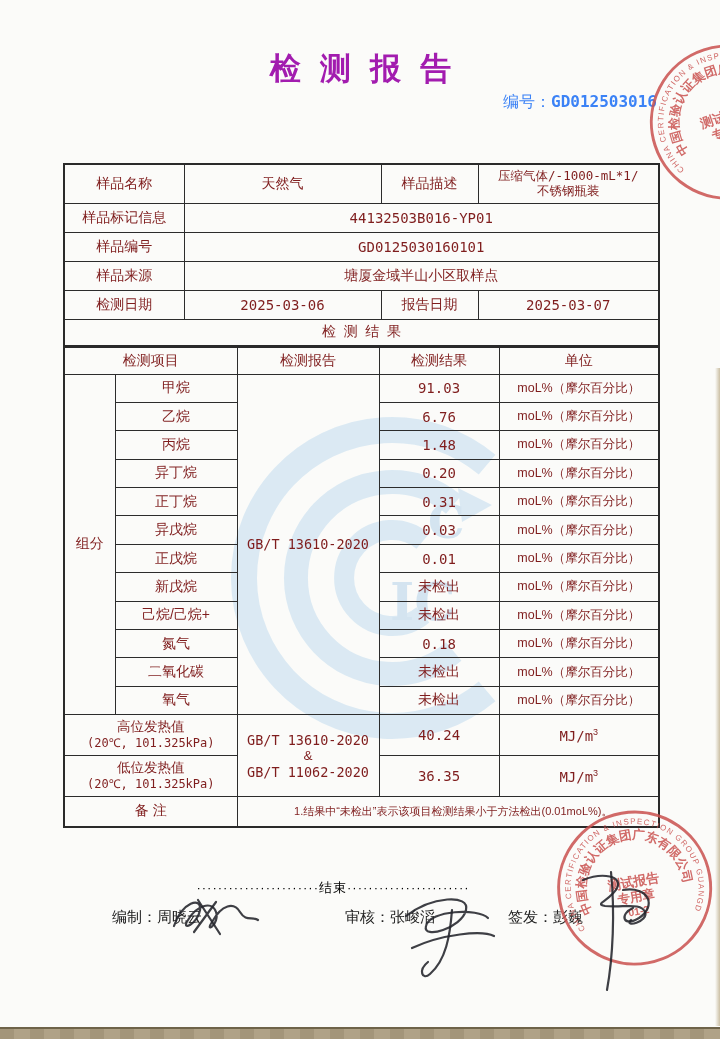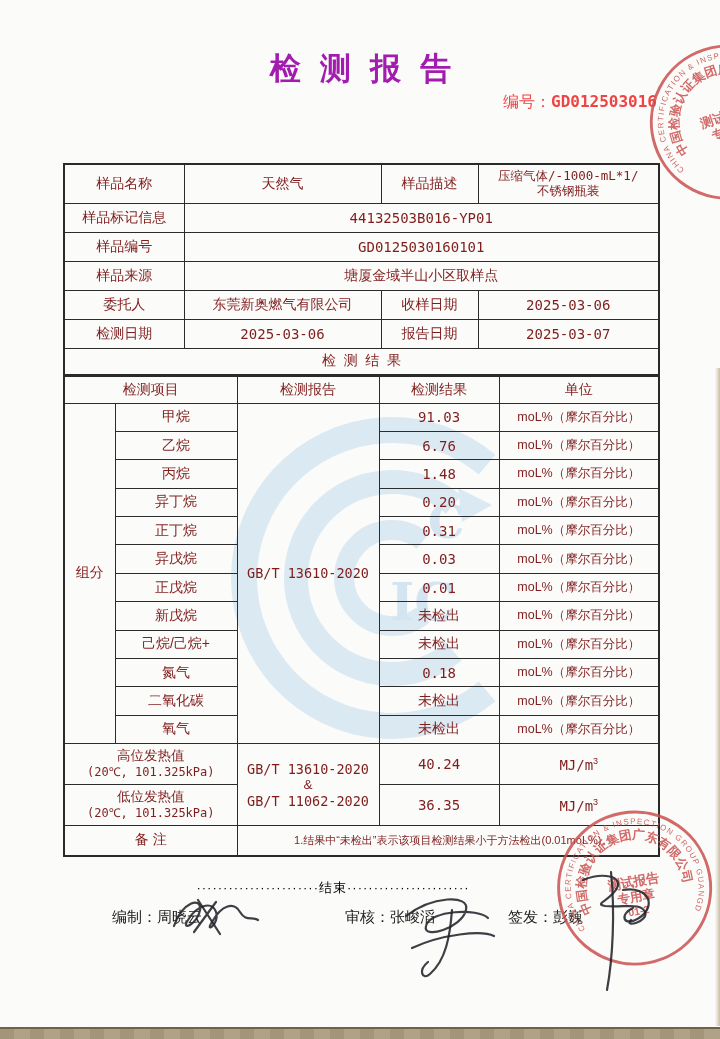--- a/index.html
+++ b/index.html
@@ -13,21 +13,21 @@
   .num { font-family:"DejaVu Sans Mono",monospace; }
 
   
   .doc-title {
     position:absolute; left:63px; top:48px; width:595px;
     text-align:center; font-size:31px; font-weight:bold;
     letter-spacing:0.62em; text-indent:0.62em; color:#a21caf;
   }
   .report-meta {
     position:absolute; right:63px; top:90px; text-align:right;
-    font-size:16px; color:#ef4444; line-height:23px; font-weight:500;
+    font-size:16px; color:#3b82f6; line-height:23px; font-weight:500;
   }
   .report-meta .num { font-weight:600; }
 
   
   .watermark { position:absolute; left:222px; top:408px; width:340px; height:340px;
                opacity:0.5; pointer-events:none; }
 
   
   .table-wrap { position:absolute; left:63px; top:163px; width:595px; }
   table { border-collapse:collapse; table-layout:fixed; width:595px;
@@ -117,26 +117,20 @@
     </tr>
     <tr class="rinfo">
       <td>样品编号</td>
       <td colspan="3" class="num">GD0125030160101</td>
     </tr>
     <tr class="rinfo">
       <td>样品来源</td>
       <td colspan="3">塘厦金域半山小区取样点</td>
     </tr>
     <tr class="rinfo">
-      <td>委托人</td>
-      <td>东莞新奥燃气有限公司</td>
-      <td>收样日期</td>
-      <td class="num">2025-03-06</td>
-    </tr>
-    <tr class="rinfo">
       <td>检测日期</td>
       <td class="num">2025-03-06</td>
       <td>报告日期</td>
       <td class="num">2025-03-07</td>
     </tr>
     <tr class="section-row">
       <td colspan="4">检测结果</td>
     </tr>
   </tbody>
     </table>

